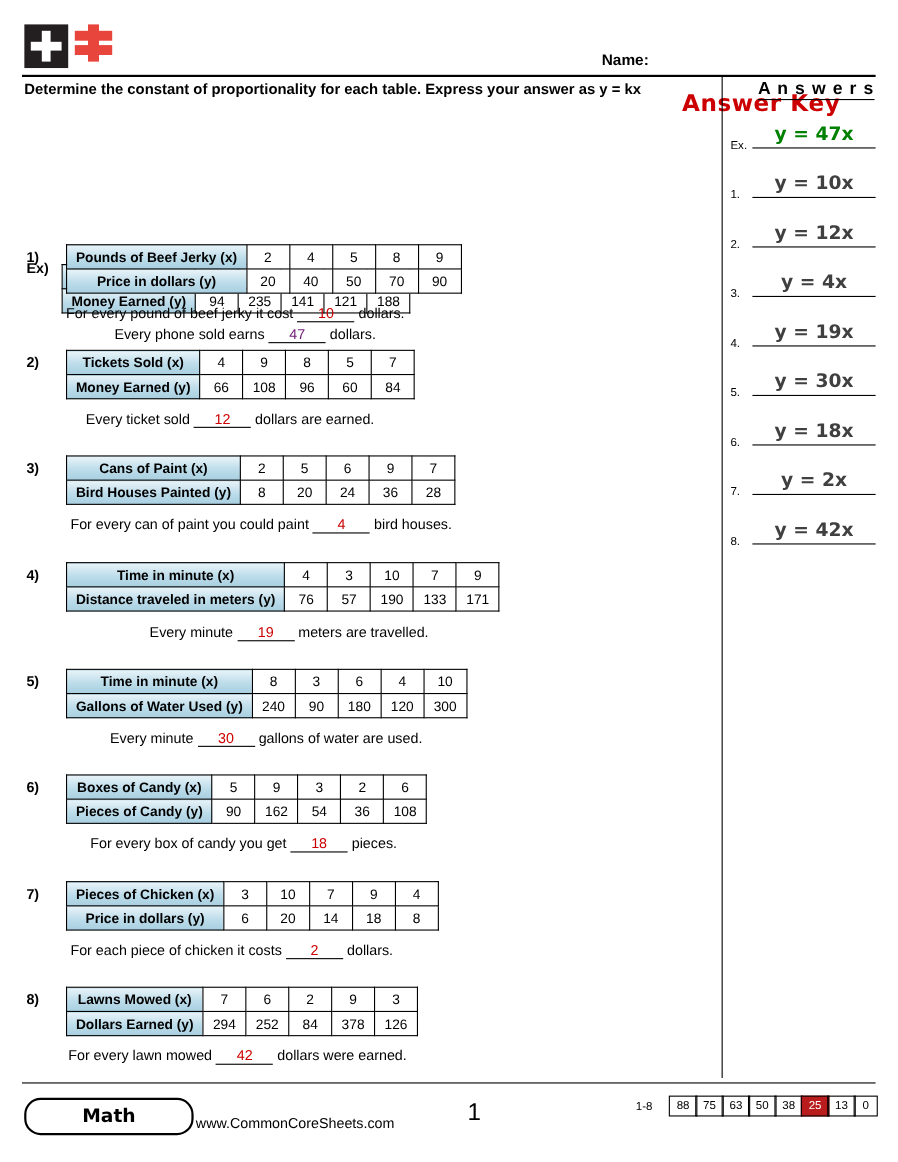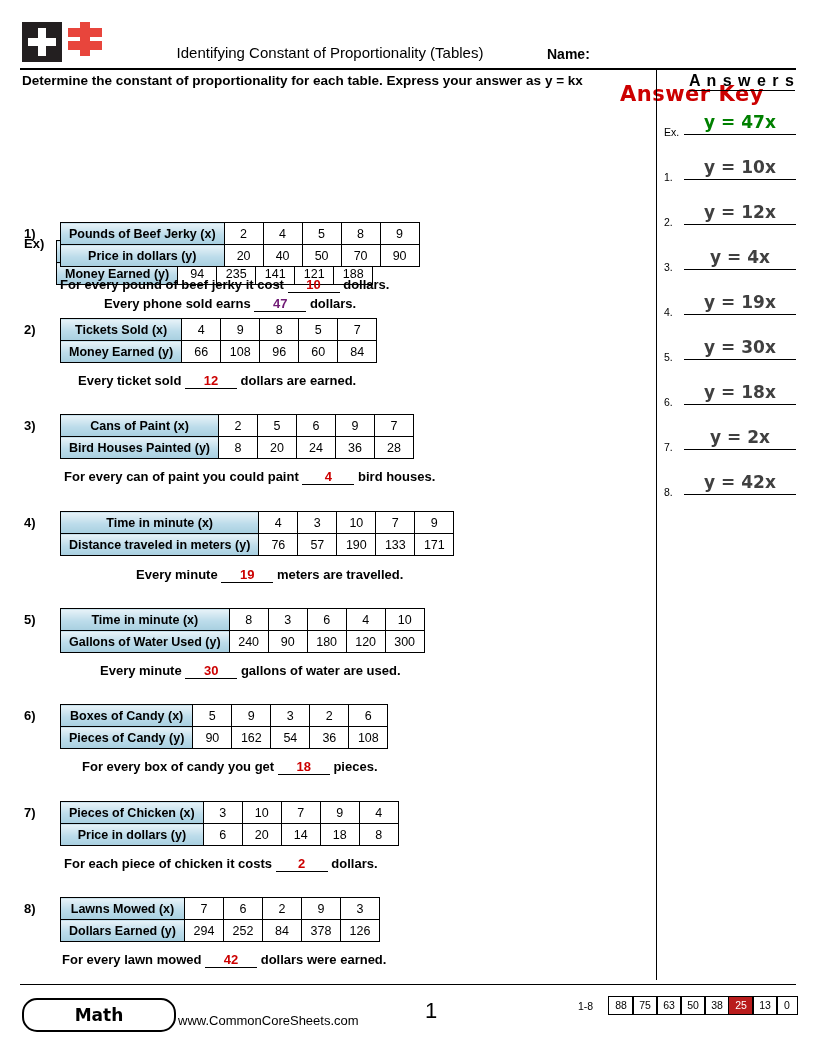--- a/index.html
+++ b/index.html
@@ -67,21 +67,21 @@
     padding:0 4px;
   }
   table.tbl td.lbl{
     font-weight:bold;
     background:linear-gradient(to bottom,#e8f3f8 0%,#bcdcea 55%,#a8cfe0 100%);
     text-align:center;
     padding:0 8px;
     white-space:nowrap;
   }
   table.tbl td.val{background:#ffffff;min-width:30px;}
-  .sentence{position:absolute;font-size:13px;white-space:nowrap;font-weight:bold;}
+  .sentence{position:absolute;font-size:13px;white-space:nowrap;}
   .blank{
     display:inline-block;min-width:52px;text-align:center;
     border-bottom:1px solid #000;color:#cc0000;font-size:13px;
   }
   .blank.green{color:#701a75;}
 
   
   .footer-line{position:absolute;left:20px;top:984px;width:776px;height:1px;background:#000;}
   .math-pill{
     position:absolute;left:22px;top:998px;width:150px;height:30px;
@@ -105,21 +105,20 @@
     <svg width="88" height="40" viewBox="0 0 88 40">
       <rect x="0" y="0" width="40" height="40" fill="#231f20"></rect>
       <rect x="16" y="6" width="8" height="28" fill="#ffffff"></rect>
       <rect x="6" y="16" width="28" height="8" fill="#ffffff"></rect>
       <rect x="46" y="6" width="34" height="9" fill="#e8453c"></rect>
       <rect x="46" y="19" width="34" height="9" fill="#e8453c"></rect>
       <rect x="58" y="0" width="10" height="34" fill="#e8453c"></rect>
     </svg>
   </div>
 
-  <div class="title">Identifying Constant of Proportionality (Tables)</div>
   <div class="name-label">Name:</div>
   <div class="answer-key">Answer Key</div>
   <div class="hrule"></div>
 
   <div class="instructions">Determine the constant of proportionality for each table. Express your answer as y = kx</div>
 
   <div class="vdivider"></div>
 
   <div class="answers-head">
     <span>A n s w e r s</span>

